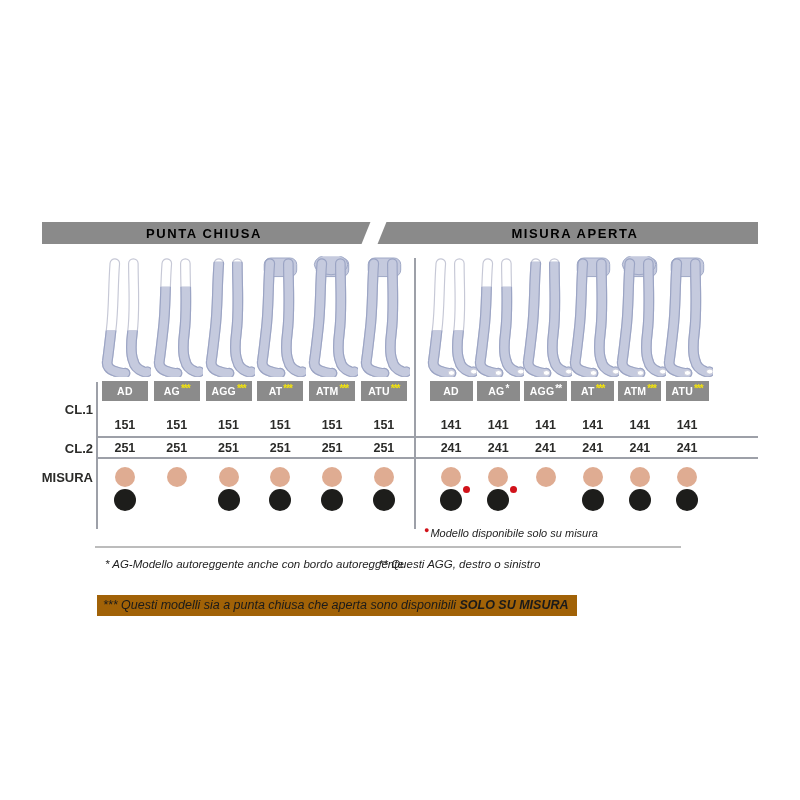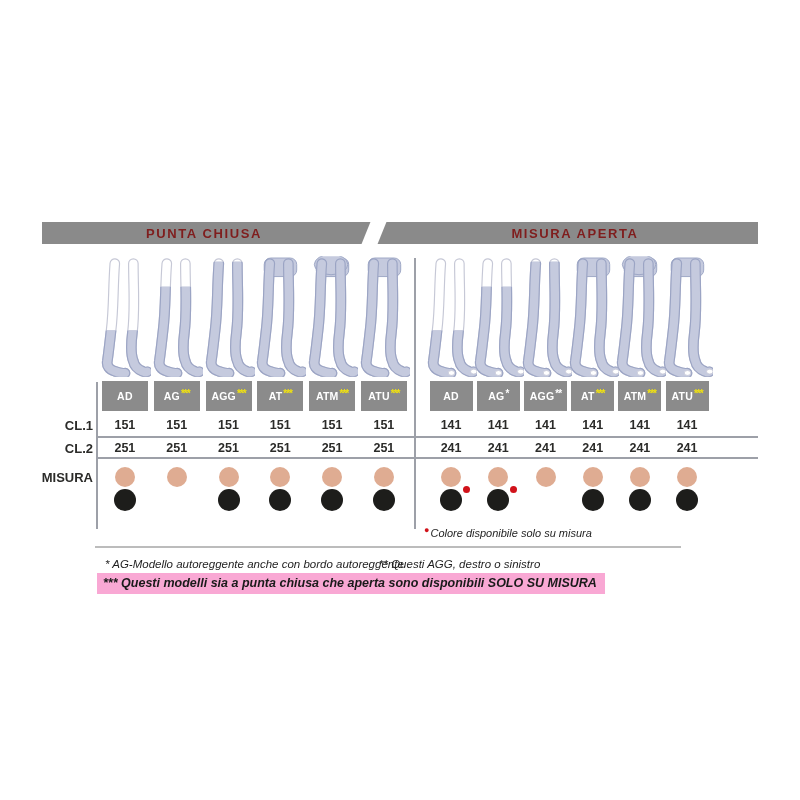--- a/index.html
+++ b/index.html
@@ -2,31 +2,31 @@
 <html><head>
 <meta charset="utf-8">
 <style>
   html,body{margin:0;padding:0;background:#fff;}
   body{width:800px;height:800px;position:relative;font-family:"Liberation Sans",sans-serif;overflow:hidden;}
   .abs{position:absolute;}
   
   .bar-strip{left:42px;top:222px;width:716px;height:22px;}
   .bar-slash{left:366px;top:217px;width:16px;height:32px;background:#fff;transform:skewX(-22deg);}
   .bar-label{top:222px;height:22px;display:flex;align-items:center;justify-content:center;
-             color:#7f1d1d;font-weight:bold;font-size:13px;letter-spacing:1.6px;}
+             color:#000000;font-weight:bold;font-size:13px;letter-spacing:1.6px;}
   .bar-label.left{left:42px;width:324px;}
   .bar-label.right{left:392px;width:366px;}
   
   .vline{width:2px;background:#9da0a8;}
   .hline{height:2px;background:#9da0a8;}
   .hline3{height:2px;background:#bcbcbc;}
   
   .row-label{font-weight:bold;color:#2b2b29;font-size:13px;text-align:right;width:66px;left:27px;}
   
-  .model-box{height:30px;display:flex;align-items:center;justify-content:center;
+  .model-box{height:20px;display:flex;align-items:center;justify-content:center;
              color:#fff;font-weight:bold;font-size:10.5px;letter-spacing:.2px;white-space:nowrap;}
   .stars{font-size:10px;position:relative;top:-3px;letter-spacing:-1px;margin-left:1px;font-weight:bold;}
   .num{font-weight:bold;font-size:12.5px;color:#2b2b29;text-align:center;height:14px;line-height:14px;}
   .dot{border-radius:50%;}
   .reddot{position:absolute;width:7px;height:7px;border-radius:50%;right:-8px;top:-3px;}
   
   .legend{font-style:italic;font-size:11px;color:#1f1f1f;}
   .legend .bullet{font-style:normal;font-size:9px;position:relative;top:-4px;margin-right:1px;}
   .fn{font-style:italic;font-size:11.5px;color:#1f1f1f;white-space:nowrap;}
   .fn-hl{font-style:italic;font-size:12.5px;color:#1a1a1a;padding:3px 8px 4px 6px;white-space:nowrap;}
@@ -39,21 +39,21 @@
 <div class="abs bar-strip" id="bar-strip" style="background: rgb(138, 138, 138);"></div>
 <div class="abs bar-slash"></div>
 <div class="abs bar-label left">PUNTA CHIUSA</div>
 <div class="abs bar-label right">MISURA APERTA</div>
 
 <div class="abs vline" style="left:96px;top:382px;height:147px;"></div>
 <div class="abs vline" style="left:414px;top:258px;height:271px;"></div>
 <div class="abs hline" style="left:97px;top:436px;width:661px;"></div>
 <div class="abs hline" style="left:97px;top:457px;width:661px;"></div>
 
-<div class="abs row-label" style="top:418px;">CL.1</div>
+<div class="abs row-label" style="top:402px;">CL.1</div>
 <div class="abs row-label" style="top:441px;">CL.2</div>
 <div class="abs row-label" style="top:470px;">MISURA</div>
 
 <div id="columns-root">
     <div class="abs" style="left: 98.9px; top: 256px; width: 52px; height: 121px;">
       <svg width="52" height="121" viewBox="0 0 56 130">
         <clipPath id="cp1">
           <rect x="0" y="80" width="56" height="50"></rect>
         </clipPath>
         <path d="M17,8 C15,34 16,56 13,80 C11,98 10,106 9,113 C8,118 11,122 17,124 C21,125.5 25,126.5 28,126" fill="none" stroke="#c6c8d6" stroke-width="11.5" stroke-linecap="round" stroke-linejoin="round"></path>
@@ -366,19 +366,19 @@
     <div class="abs model-box" style="left: 665.6px; top: 381px; width: 43px; background: rgb(139, 139, 139);">
       <span>ATU</span>
       <span class="stars" style="color: rgb(242, 227, 14);">***</span>
     </div>
     <div class="abs num" style="left: 667.1px; top: 418px; width: 40px;">141</div>
     <div class="abs num" style="left: 667.1px; top: 441px; width: 40px;">241</div>
     <div class="abs dot" style="left: 677.1px; top: 467px; width: 20px; height: 20px; background: rgb(223, 172, 146);"></div>
     <div class="abs dot" style="left: 676.1px; top: 489px; width: 22px; height: 22px; background: rgb(29, 29, 27);"></div>
   </div>
 
-<div class="abs legend" style="left:424px;top:527px;"><span class="bullet" id="legend-bullet" style="color: rgb(209, 18, 26);">●</span><span>Colore disponibile solo su misura</span></div>
+<div class="abs legend" style="left:424px;top:527px;"><span class="bullet" id="legend-bullet" style="color: rgb(209, 18, 26);">●</span><span>Modello disponibile solo su misura</span></div>
 
 <div class="abs hline3" style="left:95px;top:546px;width:586px;"></div>
 
 <div class="abs fn" style="left:105px;top:558px;">* AG-Modello autoreggente anche con bordo autoreggente</div>
 <div class="abs fn" style="left:379px;top:558px;">** Questi AGG, destro o sinistro</div>
-<div class="abs fn-hl" id="fn3" style="left: 97px; top: 573px; background: #f9a8d4; font-weight: bold;"><span>*** Questi modelli sia a punta chiusa che aperta sono disponibili </span><b>SOLO SU MISURA</b></div>
+<div class="abs fn-hl" id="fn3" style="left: 97px; top: 595px; background: #a16207;"><span>*** Questi modelli sia a punta chiusa che aperta sono disponibili </span><b>SOLO SU MISURA</b></div>
 
 </body></html>

